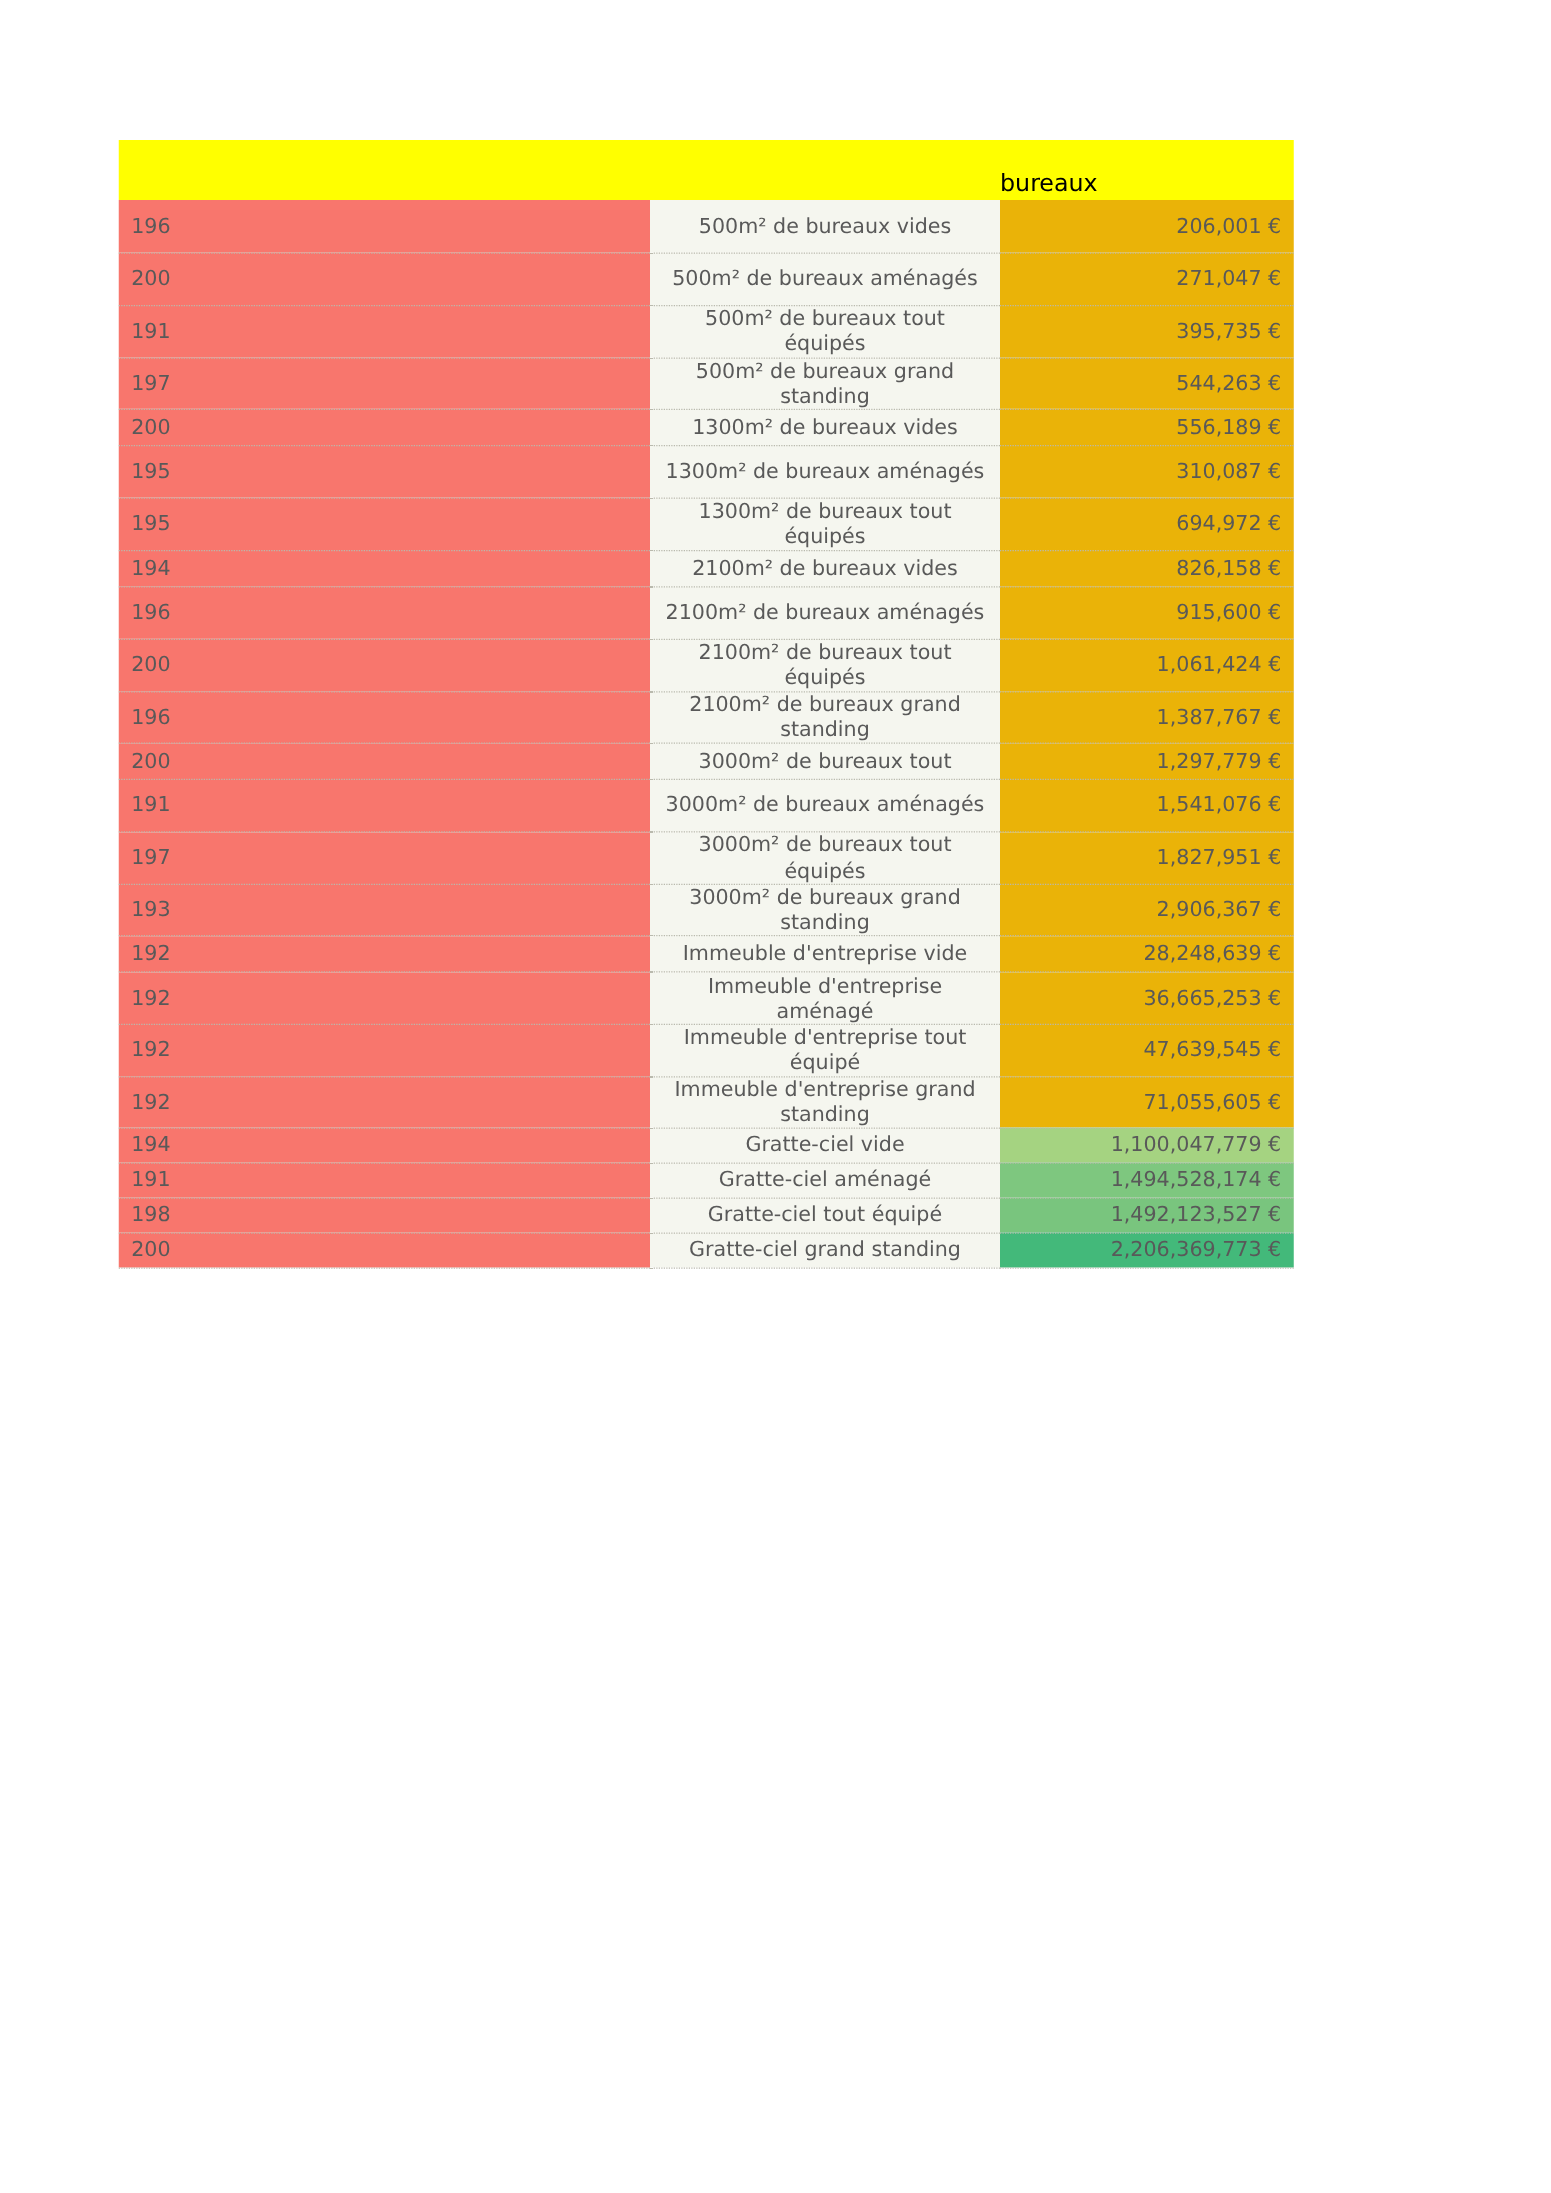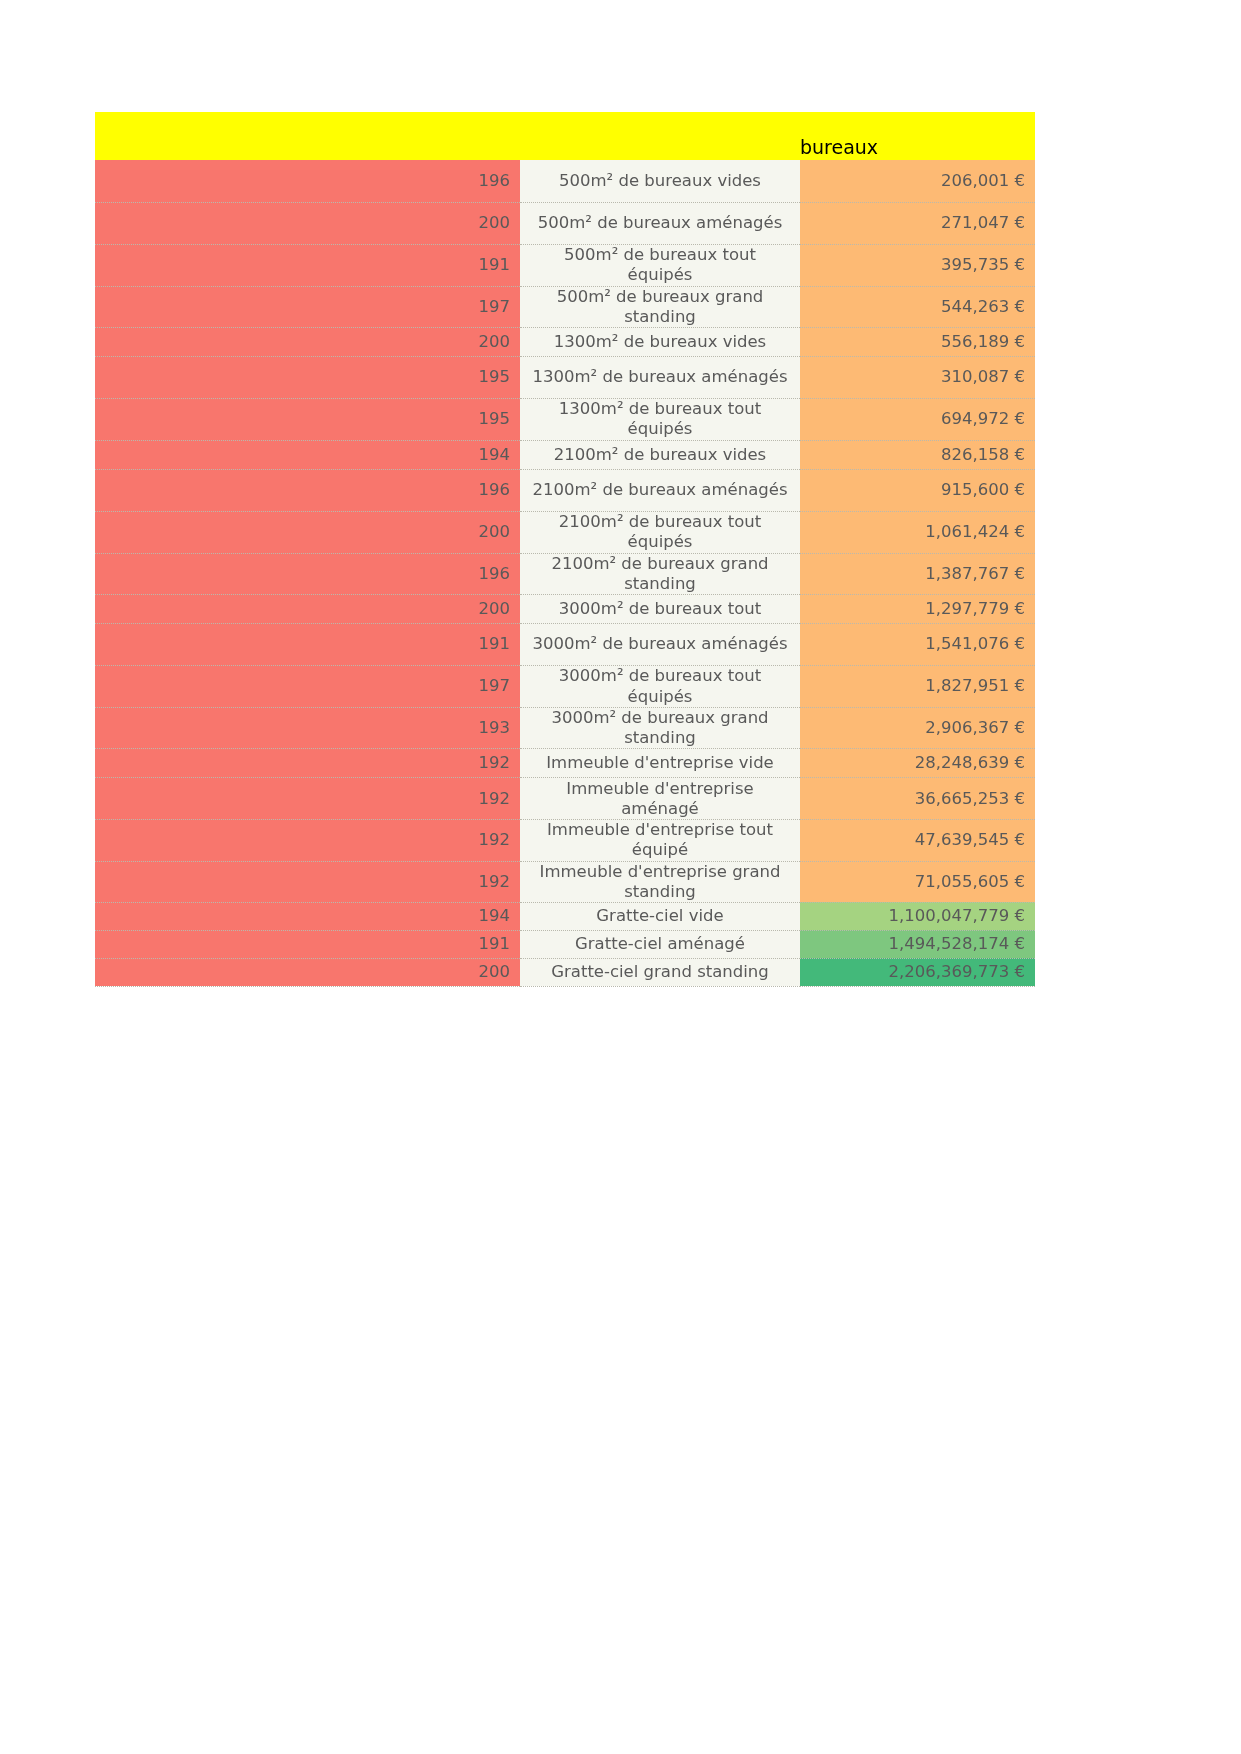--- a/index.html
+++ b/index.html
@@ -50,41 +50,41 @@
     vertical-align: middle;
     font-size: 16.5px;
     color: #595959;
     line-height: 1.22;
     border-bottom: 1px dotted #b9b9ad;
     box-sizing: border-box;
   }
 
   td.qty {
     background: #f8766d;
-    text-align: right;
+    text-align: left;
     color: #6b6b6b;
     border-bottom: 1px solid #fa8278;
     font-size: 16px;
   }
   td.label {
     background: #f5f6ef;
     text-align: center;
     color: #595959;
     padding-left: 12px;
     padding-right: 6px;
   }
   td.price {
     text-align: right;
     color: #5d5d4e;
     padding-right: 12px;
     white-space: nowrap;
   }
 
   
-  .heat-y  { background: #fdba74; margin-left: 44px; }
+  .heat-y  { background: #eab308; margin-left: 44px; }
   .heat-g1 { background: #a5d381; }
   .heat-g2 { background: #7ec77f; }
   .heat-g3 { background: #79c57e; }
   .heat-g4 { background: #43b97a; }
 
   tr.data-row.h-1 td { height: 42px; }
   tr.data-row.h-2 td { height: 41px; }
   tr.data-row.h-3 td { height: 29px; }
   tr.data-row.h-4 td { height: 28px; }
 </style>
@@ -205,19 +205,24 @@
           <td class="qty">194</td>
           <td class="label">Gratte-ciel vide</td>
           <td class="price heat-g1">1,100,047,779 €</td>
         </tr>
         <tr class="data-row h-4">
           <td class="qty">191</td>
           <td class="label">Gratte-ciel aménagé</td>
           <td class="price heat-g2">1,494,528,174 €</td>
         </tr>
         <tr class="data-row h-4">
+          <td class="qty">198</td>
+          <td class="label">Gratte-ciel tout équipé</td>
+          <td class="price heat-g3">1,492,123,527 €</td>
+        </tr>
+        <tr class="data-row h-4">
           <td class="qty">200</td>
           <td class="label">Gratte-ciel grand standing</td>
           <td class="price heat-g4">2,206,369,773 €</td>
         </tr>
       </tbody>
   </table>
 </div>
 
 </body></html>

